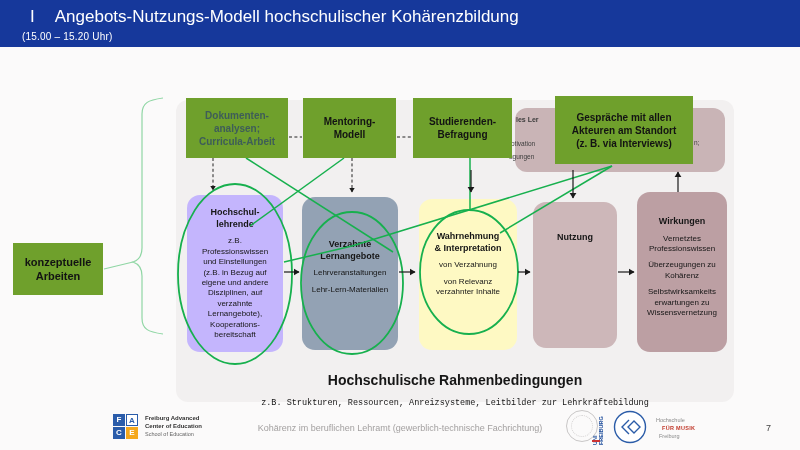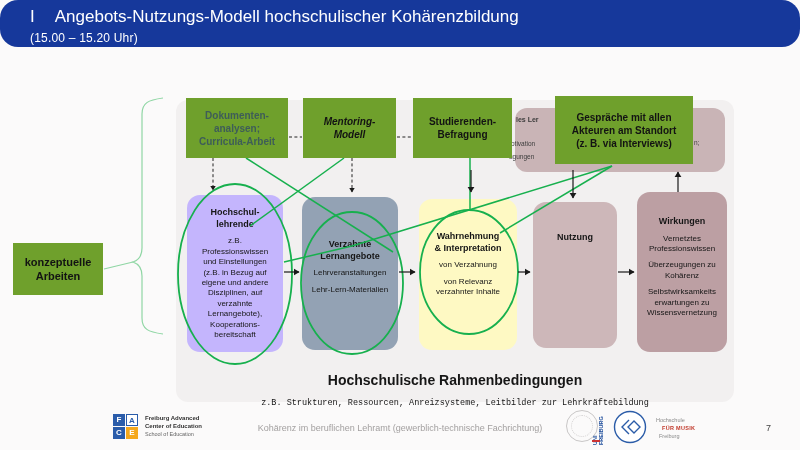--- a/index.html
+++ b/index.html
@@ -1,22 +1,22 @@
 <!DOCTYPE html>
 <html><head>
 <meta charset="utf-8">
 <style>
   html,body{margin:0;padding:0;}
   body{width:800px;height:450px;position:relative;overflow:hidden;background:#FBFAFA;
        font-family:"Liberation Sans", sans-serif;}
   
-  .hdr{position:absolute;left:0;top:0;width:800px;height:47px;background:#16389B;z-index:6;border-radius:18px;}
+  .hdr{position:absolute;left:0;top:0;width:800px;height:47px;background:#16389B;z-index:6;}
   .hdr-title{position:absolute;left:30px;top:7px;color:#fff;font-size:17px;white-space:nowrap;}
   .hdr-title .pfx{display:inline-block;margin-right:20px;}
-  .hdr-time{position:absolute;left:30px;top:31px;color:#fff;font-size:12px;letter-spacing:.2px;}
+  .hdr-time{position:absolute;left:22px;top:31px;color:#fff;font-size:10px;letter-spacing:.2px;}
   
   .panel{position:absolute;left:176px;top:100px;width:558px;height:302px;background:#F2F0F0;border-radius:12px;z-index:1;}
   .hiddenbox{position:absolute;left:515px;top:108px;width:210px;height:64px;background:#C9B4B6;border-radius:12px;z-index:2;}
   .frag{position:absolute;font-size:6.5px;color:#3c3c3c;z-index:2;white-space:nowrap;}
   .frag.b{font-weight:bold;font-size:7px;}
   .f0{left:516px;top:116px;}
   .f1{left:511px;top:140px;}
   .f2{left:509px;top:153px;}
   .f3{left:694px;top:139px;}
   
@@ -25,21 +25,21 @@
   .mbox .bd{font-size:8px;line-height:1.3;margin-top:6px;white-space:pre-line;}
   .b1{left:187px;top:195px;width:96px;height:157px;background:#c4b5fd;padding-top:12px;}
   .b2{left:302px;top:197px;width:96px;height:153px;background:#93A2B4;padding-top:42px;}
   .b3{left:419px;top:199px;width:98px;height:151px;background:#fef9c3;padding-top:32px;}
   .b4{left:533px;top:202px;width:84px;height:146px;background:#CDB7B9;padding-top:30px;}
   .b5{left:637px;top:192px;width:90px;height:160px;background:#BC9FA3;padding-top:24px;}
   
   .gbox{position:absolute;background:#6FA02C;color:#131313;font-weight:bold;font-size:10px;line-height:1.3;
         display:flex;align-items:center;justify-content:center;text-align:center;white-space:pre-line;z-index:5;}
   .gA{left:186px;top:98px;width:102px;height:60px;color:#3E5D58;}
-  .gB{left:303px;top:98px;width:93px;height:60px;font-style:italic;}
+  .gB{left:303px;top:98px;width:93px;height:60px;}
   .gC{left:413px;top:98px;width:99px;height:60px;}
   .gD{left:555px;top:96px;width:138px;height:68px;}
   .gK{left:13px;top:243px;width:90px;height:52px;font-size:11px;}
   
   .framework{position:absolute;left:186px;top:372px;width:538px;text-align:center;color:#161616;z-index:3;}
   .fw-t{font-weight:bold;font-size:14px;}
   .fw-s{font-size:8.5px;margin-top:10px;font-family:Liberation Mono, monospace;}
   
   .overlay{position:absolute;left:0;top:0;width:800px;height:450px;z-index:4;pointer-events:none;}
   

